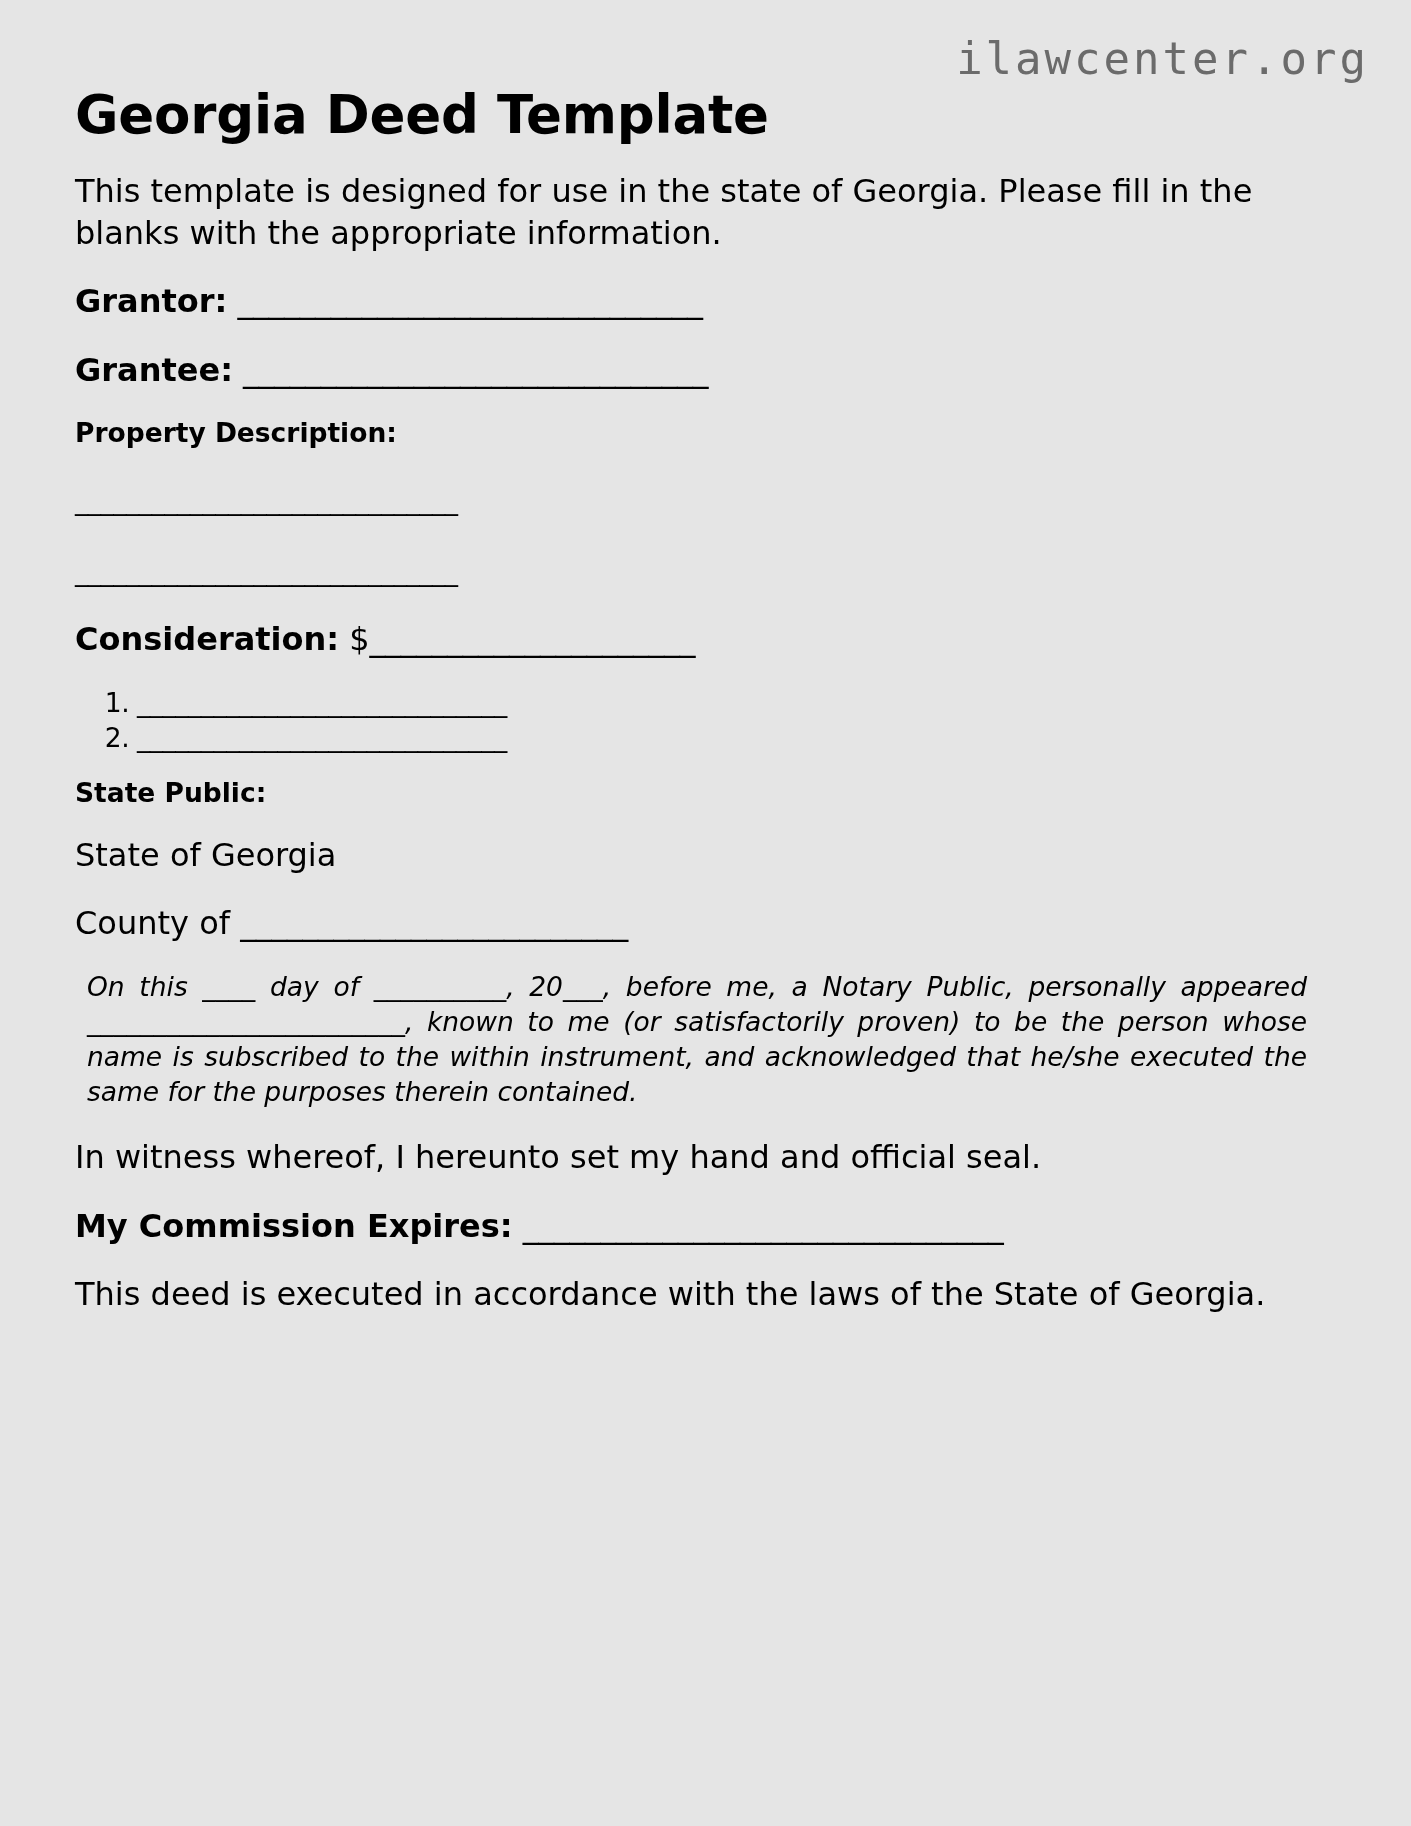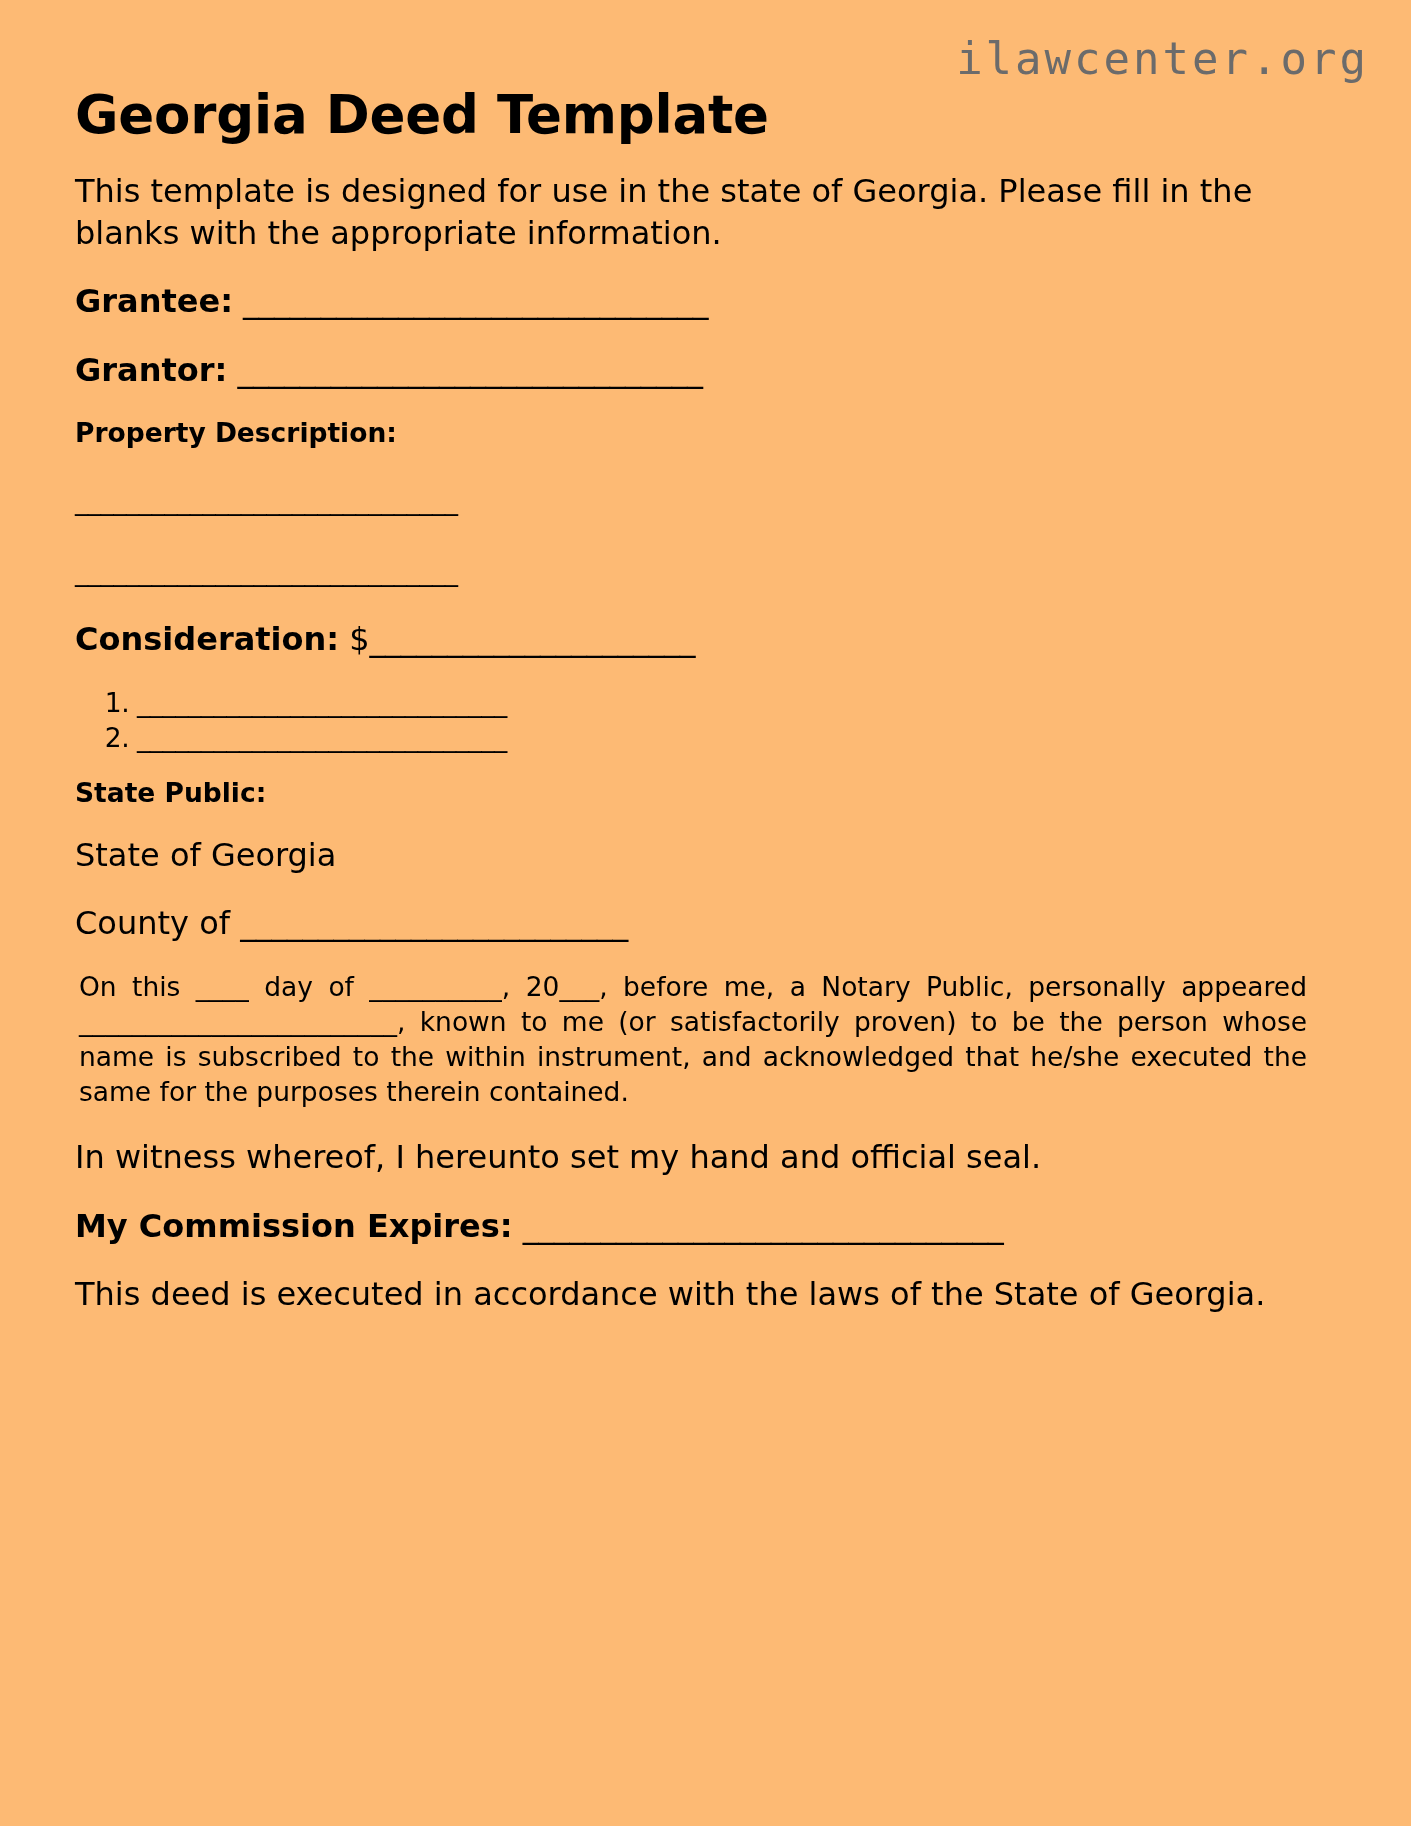--- a/index.html
+++ b/index.html
@@ -8,21 +8,21 @@
     background: #ffffff;
   }
   body {
     font-family: "DejaVu Sans", "Liberation Sans", sans-serif;
     color: #000000;
   }
   .page {
     position: relative;
     width: 1411px;
     height: 1826px;
-    background: #fdba74;
+    background: #e5e5e5;
     box-sizing: border-box;
     padding: 0;
     overflow: hidden;
   }
   .watermark {
     position: absolute;
     top: 33px;
     right: 42px;
     font-family: "DejaVu Sans Mono", "Liberation Mono", monospace;
     font-size: 44px;
@@ -94,46 +94,47 @@
     letter-spacing: -0.5px;
   }
   .section-head {
     font-size: 26.5px;
     font-weight: bold;
     margin: 0 0 26px 0;
   }
   .notary-para {
     font-size: 26.5px;
     line-height: 1.32;
-    margin: 0 0 26px 4px;
+    margin: 0 0 26px 12px;
     text-align: justify;
     text-justify: inter-word;
+    font-style: italic;
   }
 </style>
 </head>
 <body>
 
 <div class="page">
 
   <div class="watermark">ilawcenter.org</div>
 
   <div class="content">
 
     <h1 class="doc-title">Georgia Deed Template</h1>
 
     <div class="body-block">
 
       <p class="para">This template is designed for use in the state of Georgia. Please fill in the blanks with the appropriate information.</p>
 
       <p class="para">
-        <span class="lbl">Grantee:</span><span class="reg"> </span><span class="fieldline">______________________________</span>
+        <span class="lbl">Grantor:</span><span class="reg"> </span><span class="fieldline">______________________________</span>
       </p>
 
       <p class="para">
-        <span class="lbl">Grantor:</span><span class="reg"> </span><span class="fieldline">______________________________</span>
+        <span class="lbl">Grantee:</span><span class="reg"> </span><span class="fieldline">______________________________</span>
       </p>
 
       <p class="section-head">Property Description:</p>
 
       <p class="blank-row prop-blank-1">______________________________</p>
 
       <p class="blank-row prop-blank-2">______________________________</p>
 
       <p class="para">
         <span class="lbl">Consideration:</span><span class="reg"> </span><span class="reg">$</span><span class="fieldline">_____________________</span>

